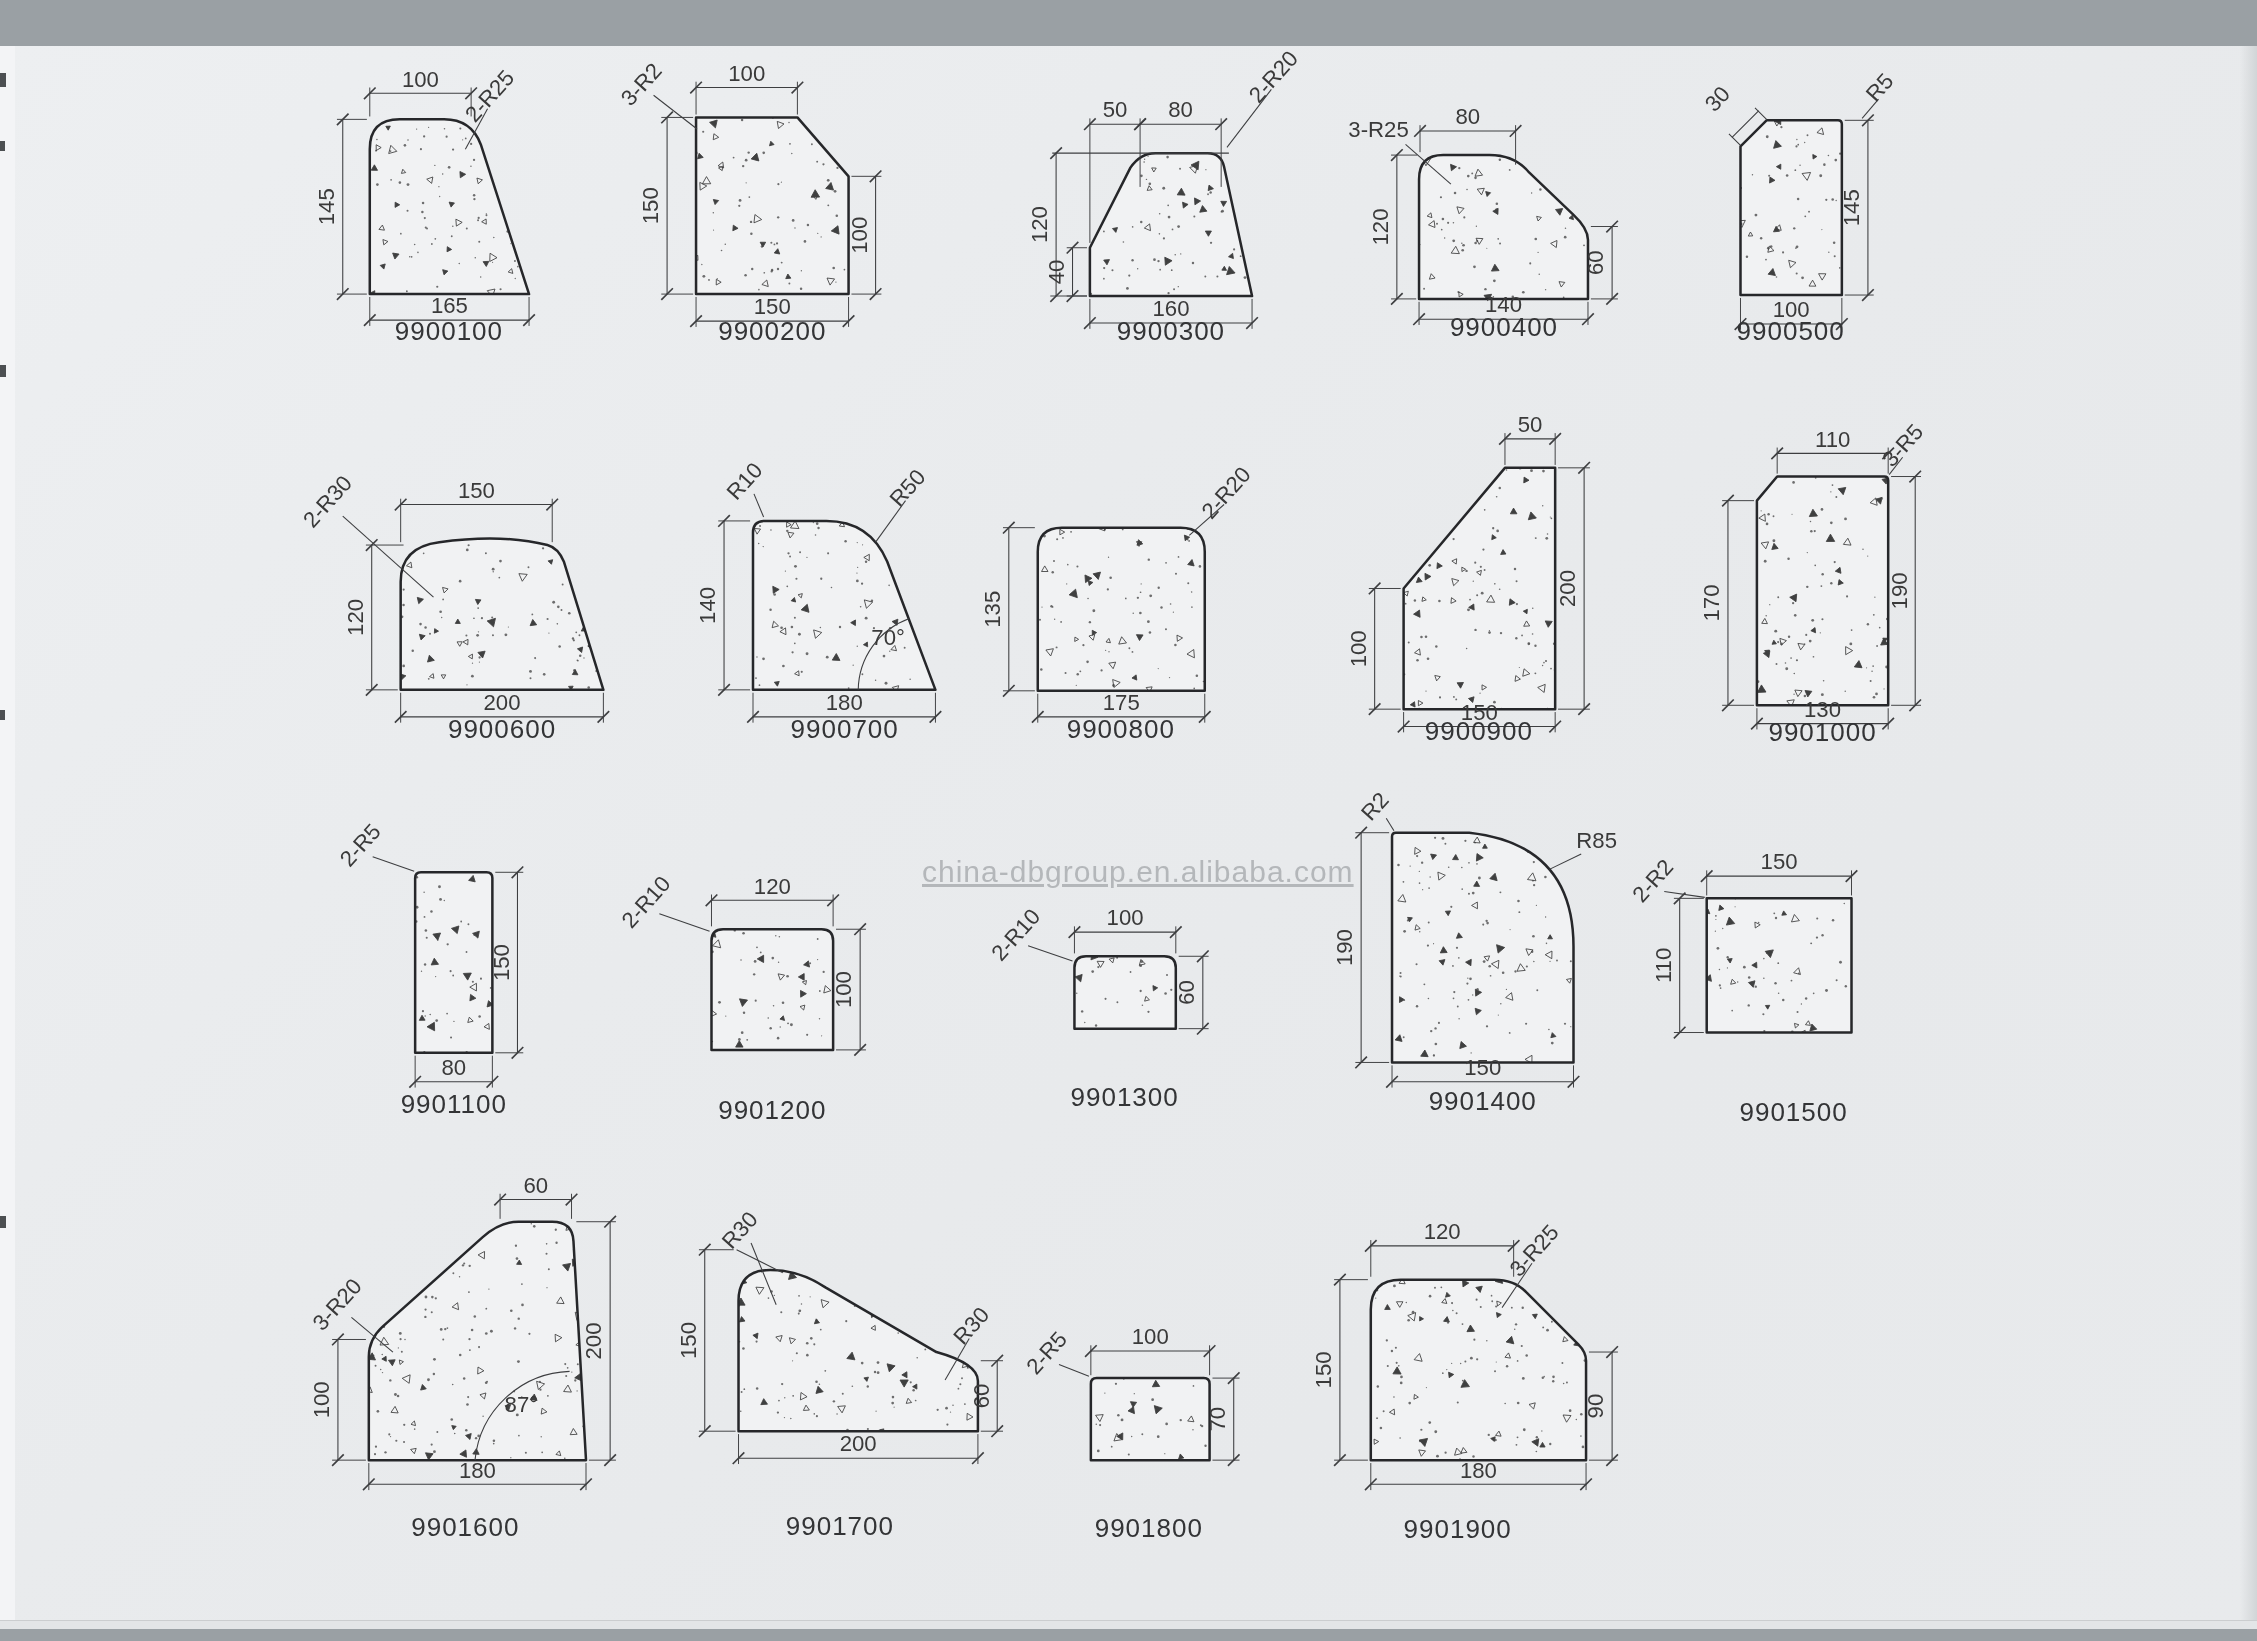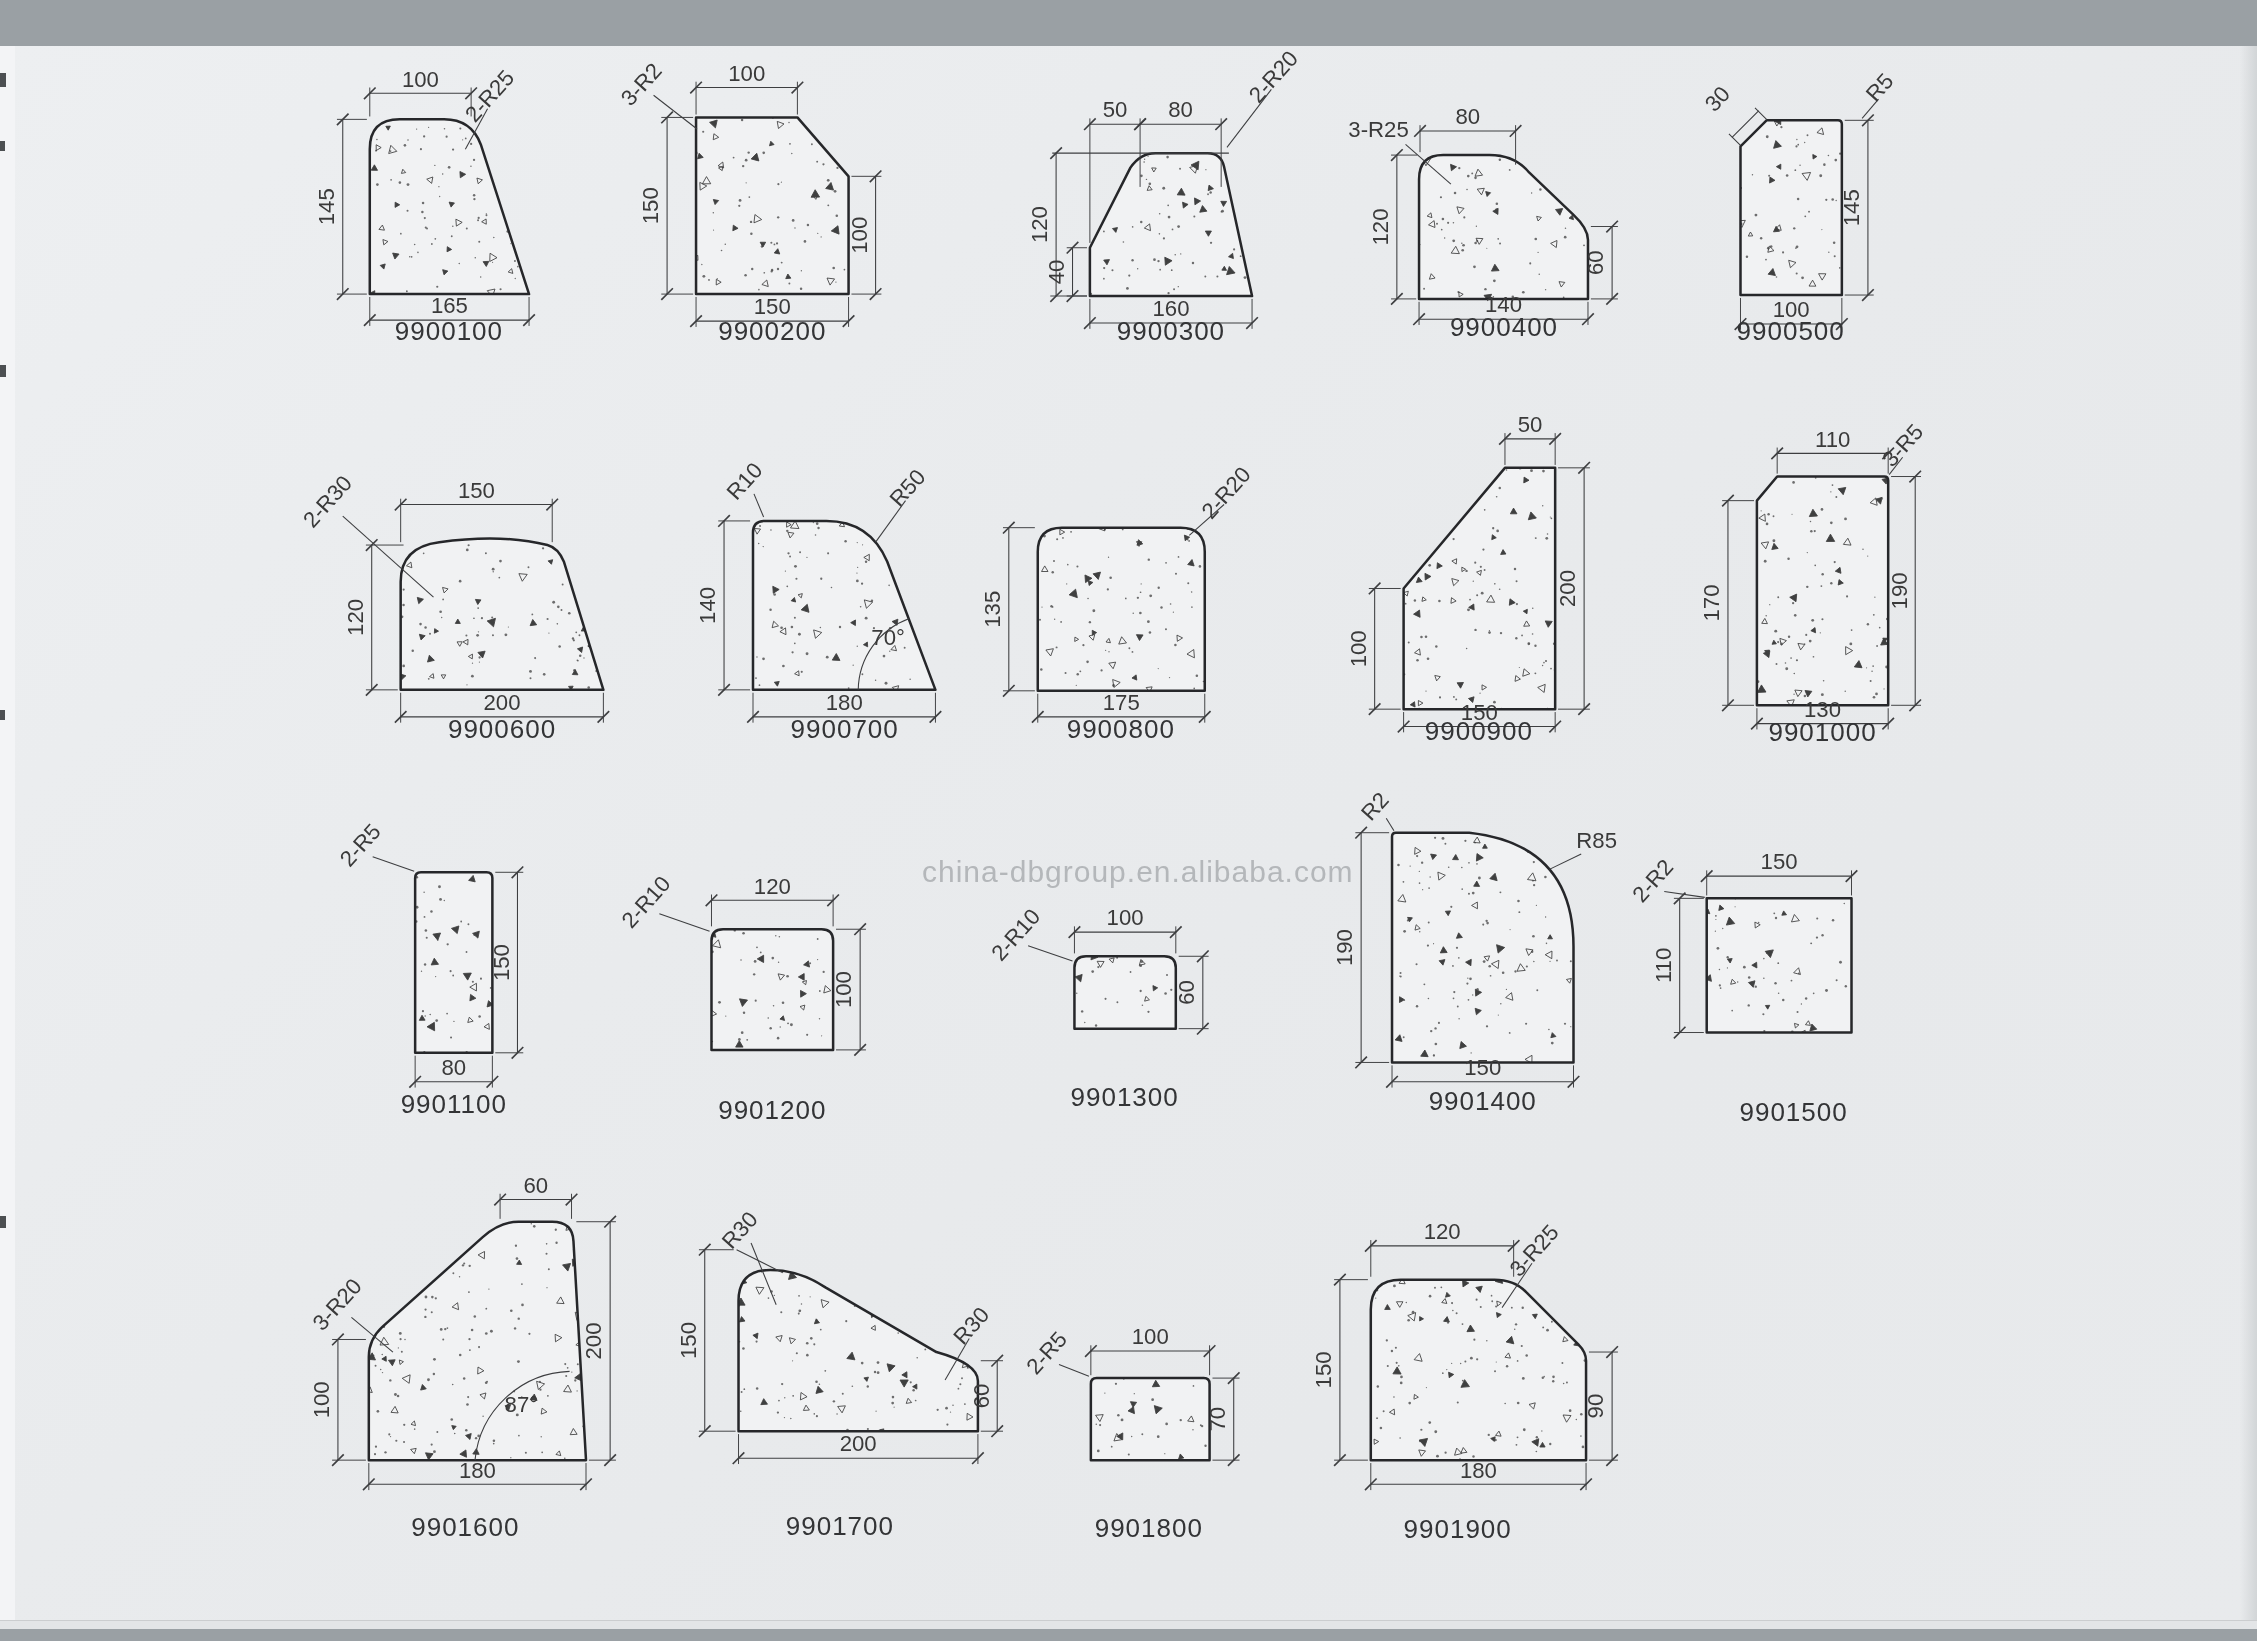--- a/index.html
+++ b/index.html
@@ -7,21 +7,21 @@
     position:relative;width:2257px;height:1583px;overflow:hidden;
     background:linear-gradient(135deg,#edeff1 0%,#e9ebed 40%,#e7e9eb 70%,#e8eaec 100%);
     font-family:"Liberation Sans", sans-serif;
     margin-top:46px;
   }
   svg text{font-family:"Liberation Sans", sans-serif;}
   .dimtxt{fill:#3a3a3a;font-size:23px;}
   .parttxt{fill:#333436;font-size:27px;letter-spacing:1px;}
   .watermark{
     position:absolute;left:922px;top:809px;width:415px;text-align:center;
-    font-size:30px;color:#b4b7ba;letter-spacing:1px;white-space:nowrap;
+    font-size:30px;color:#b4b7ba;letter-spacing:1px;white-space:nowrap;text-decoration:underline;
   }
   .left-strip{position:absolute;left:0;top:0;width:14.5px;height:1641px;background:#f3f4f6;}
   .edge-mark{position:absolute;background:#4c4f52;}
   .right-edge{position:absolute;right:0;top:0;width:17.4px;height:1641px;
     background:linear-gradient(to right,rgba(233,235,237,0),#d2d5d7);}
   .bottom-band{position:absolute;left:0;top:1574px;width:2257px;height:54px;
     background:#e3e5e7;border-top:1px solid #cbcdcf;}
   .bottom-dark{position:absolute;left:0;top:1626px;width:2257px;height:15.4px;
     background:linear-gradient(to bottom,#7b7f78,#2a2d26 70%,#1f221c);}
 </style>

